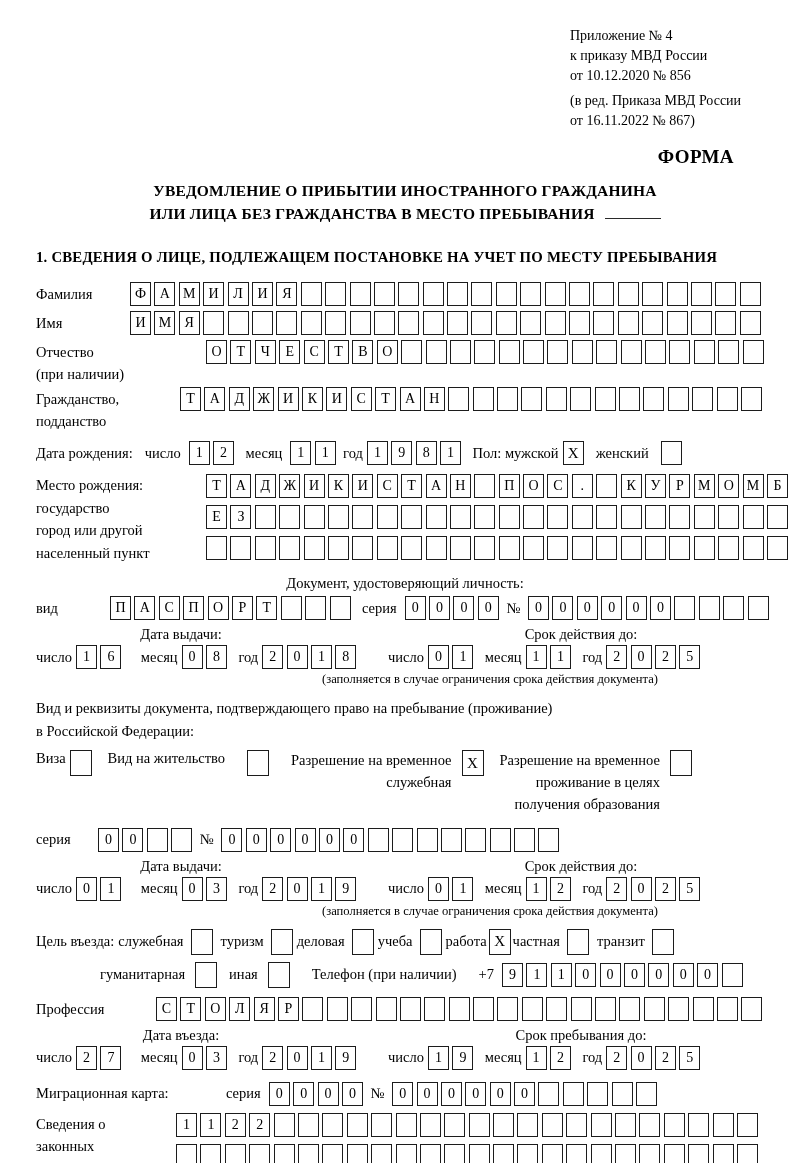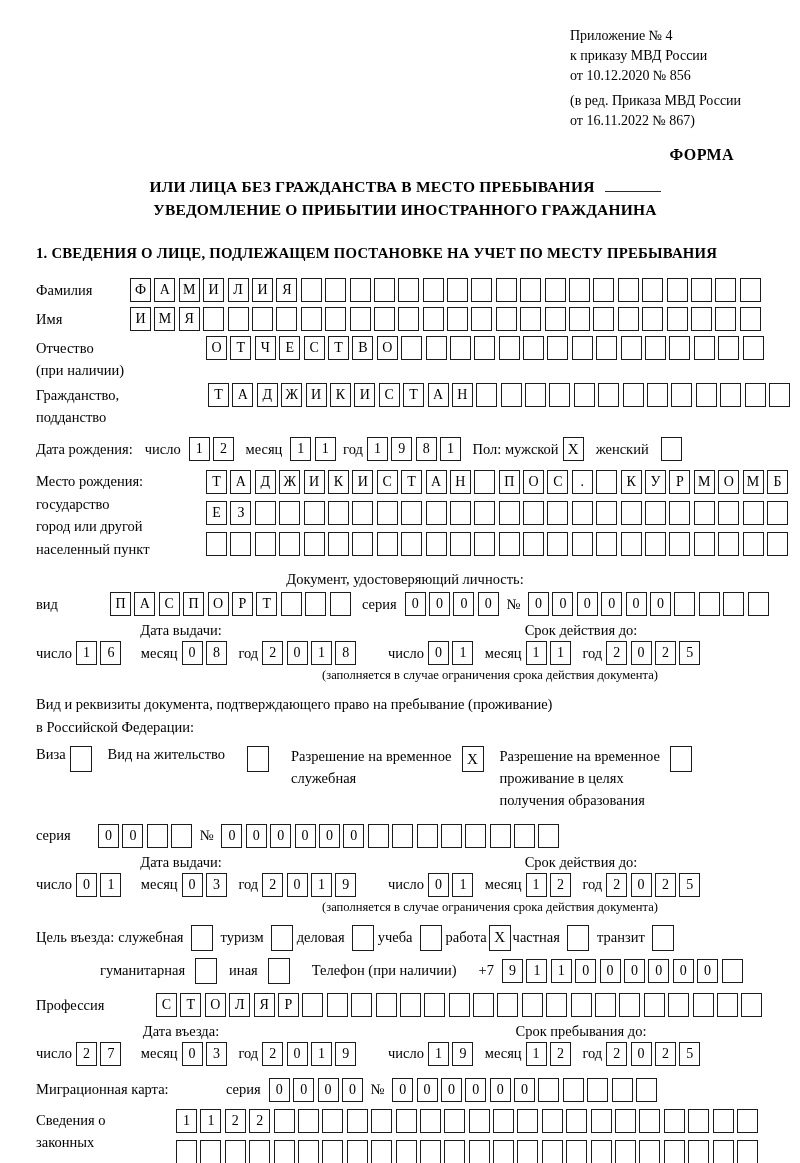--- a/index.html
+++ b/index.html
@@ -1,21 +1,21 @@
 <!DOCTYPE html>
 <html><head>
 <meta charset="utf-8">
 <style>
   html,body{margin:0;padding:0;background:#fff;color:#000;}
   body{width:800px;height:1163px;font-family:"Liberation Serif","DejaVu Serif",serif;font-size:14.5px;overflow:hidden;}
   .page{padding:26px 26px 0 36px;box-sizing:border-box;width:800px;height:1163px;}
 
   .hdr{margin-left:534px;font-size:14px;line-height:1.42;}
   .hdr .grp2{margin-top:5px;}
-  .forma{font-weight:bold;text-align:right;padding-right:40px;margin-top:16px;font-size:16px;letter-spacing:.4px;}
+  .forma{font-weight:bold;text-align:right;padding-right:40px;margin-top:16px;font-size:19px;letter-spacing:.4px;}
 
   .title{font-weight:bold;text-align:center;font-size:15.5px;line-height:1.45;margin-top:12px;letter-spacing:.2px;}
   .title-underline{display:inline-block;width:56px;border-bottom:1.6px solid #2a2a2a;height:1px;margin-left:10px;vertical-align:baseline;}
 
   .sec-heading{font-weight:bold;font-size:14.8px;margin-top:24px;letter-spacing:.2px;}
 
   .frow{display:flex;align-items:flex-start;margin-top:5px;}
   .flabel{flex:0 0 auto;font-size:14.5px;line-height:24px;}
   .flabel .l2{line-height:21px;}
   .w94{width:94px;}
@@ -43,21 +43,21 @@
   .dhead.lft{width:290px;}
   .dategrp{display:flex;align-items:center;}
   .dlabel{margin-right:4px;}
   .dategrp .cells{margin-right:8px;}
   .dnote{font-size:12.6px;margin-top:3px;margin-left:-66px;white-space:nowrap;}
 
   .intro{margin-top:10px;font-size:14.5px;line-height:1.55;}
 
   .permit-row{display:flex;align-items:flex-start;margin-top:8px;}
   .permit-opt{display:flex;align-items:flex-start;}
-  .permit-txt{text-align:left;line-height:1.5;}
+  .permit-txt{text-align:right;line-height:1.5;}
   .permit-row .checkbox{margin-left:10px;margin-top:0;}
 
   .purpose-row{display:flex;align-items:center;margin-top:10px;flex-wrap:nowrap;}
   .purpose-row .opt{display:flex;align-items:center;}
   .purpose-row .opt .checkbox{margin-left:7px;}
   .nowrap{white-space:nowrap;}
 </style>
 </head>
 <body>
 
@@ -68,24 +68,24 @@
     <div>к приказу МВД России</div>
     <div>от 10.12.2020 № 856</div>
     <div class="grp2">
       <div>(в ред. Приказа МВД России</div>
       <div>от 16.11.2022 № 867)</div>
     </div>
   </div>
   <div class="forma">ФОРМА</div>
 
   <div class="title">
+    <div>УВЕДОМЛЕНИЕ О ПРИБЫТИИ ИНОСТРАННОГО ГРАЖДАНИНА</div>
     <div>
       <span>ИЛИ ЛИЦА БЕЗ ГРАЖДАНСТВА В МЕСТО ПРЕБЫВАНИЯ</span><span class="title-underline"></span>
     </div>
-    <div>УВЕДОМЛЕНИЕ О ПРИБЫТИИ ИНОСТРАННОГО ГРАЖДАНИНА</div>
   </div>
 
   <div class="sec-heading">1. СВЕДЕНИЯ О ЛИЦЕ, ПОДЛЕЖАЩЕМ ПОСТАНОВКЕ НА УЧЕТ ПО МЕСТУ ПРЕБЫВАНИЯ</div>
 
   <div class="frow" style="margin-top:16px;">
     <div class="flabel w94">Фамилия</div>
     <div class="cells">
         <span class="cell">Ф</span>
         <span class="cell">А</span>
         <span class="cell">М</span>
@@ -172,21 +172,21 @@
         <span class="cell"></span>
         <span class="cell"></span>
         <span class="cell"></span>
         <span class="cell"></span>
         <span class="cell"></span>
         <span class="cell"></span>
         <span class="cell"></span>
       </div>
   </div>
 
-  <div class="frow" style="margin-top:2px;gap:28px;">
+  <div class="frow" style="margin-top:2px;">
     <div class="flabel w144">
       <div>Гражданство,</div>
       <div class="l2">подданство</div>
     </div>
     <div class="cells">
         <span class="cell">Т</span>
         <span class="cell">А</span>
         <span class="cell">Д</span>
         <span class="cell">Ж</span>
         <span class="cell">И</span>

